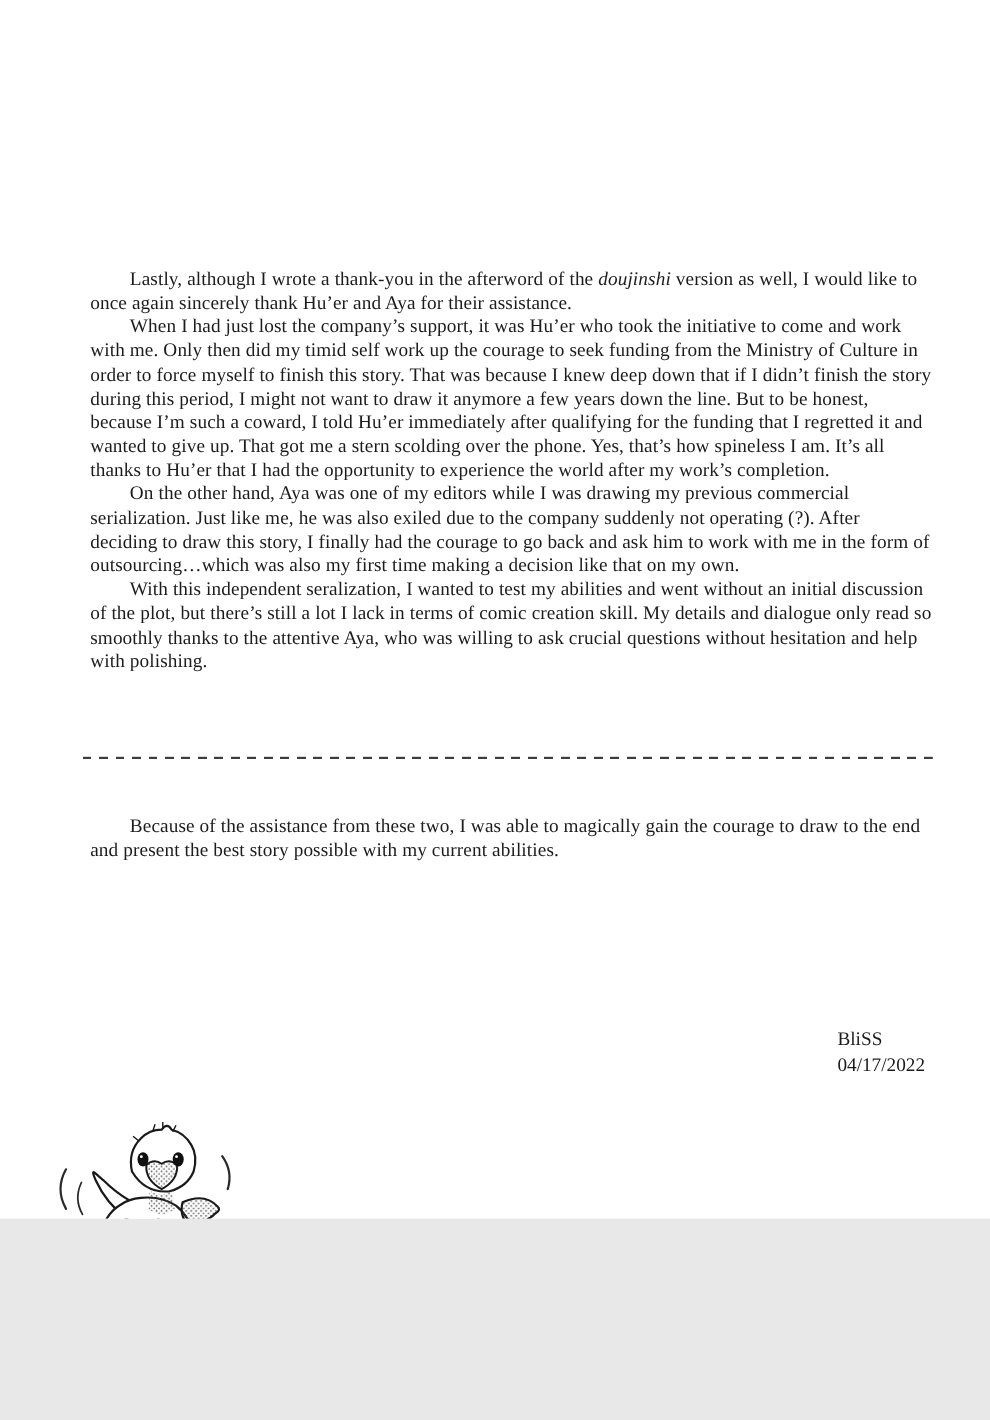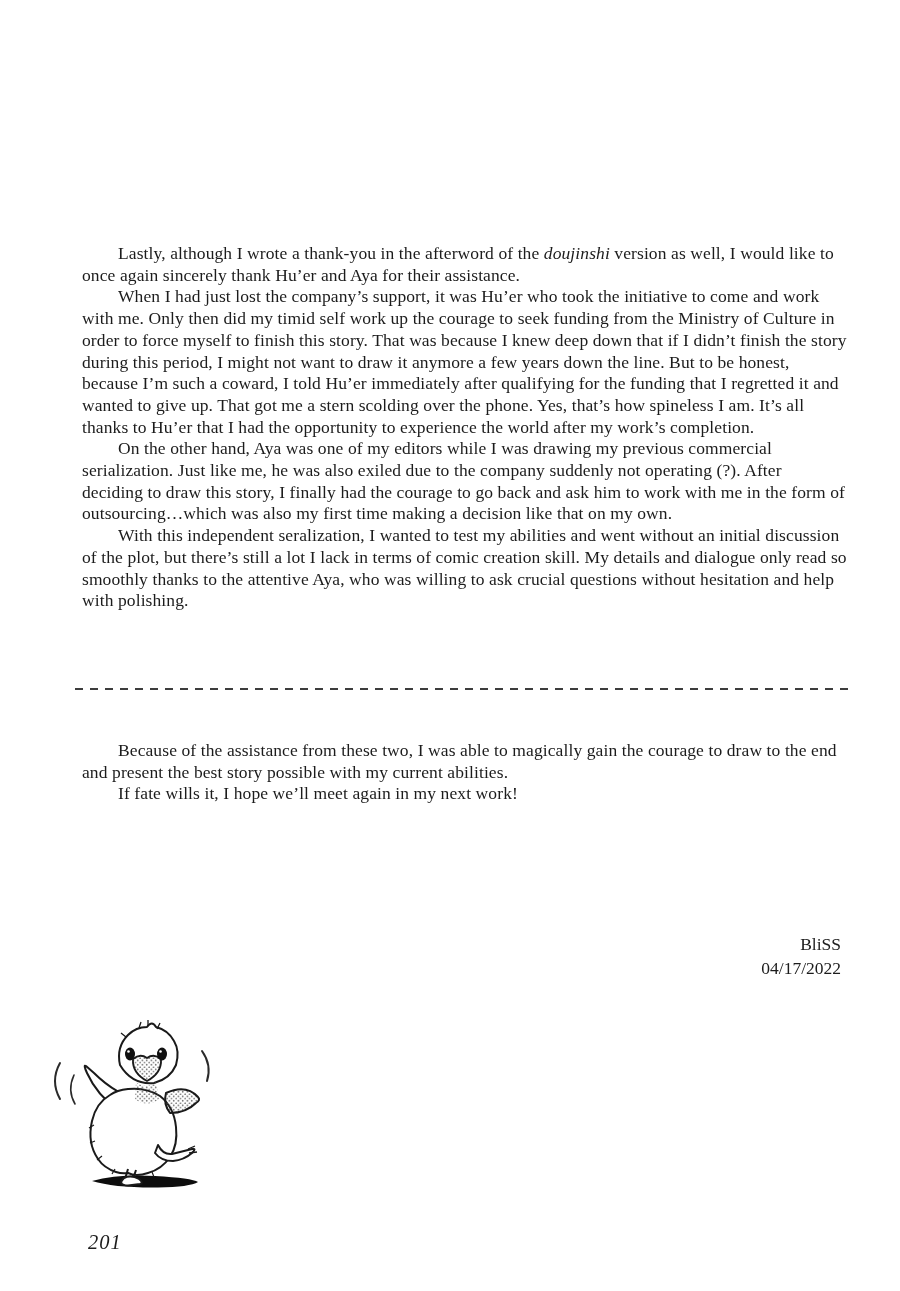--- a/index.html
+++ b/index.html
@@ -1,18 +1,18 @@
 <!DOCTYPE html>
 <html><head>
 <meta charset="utf-8">
 <style>
   html,body{margin:0;padding:0;background:#e8e8e8;}
   .page{
     position:relative;
-    width:900px;height:1291px;
+    width:900px;height:1108px;
     margin:0 auto;
     background:#ffffff;
     font-family:"Liberation Serif","DejaVu Serif",serif;
     color:#1c1c1c;
     overflow:hidden;
   }
   .text-block{
     position:absolute;
     left:82px;
     width:765px;
@@ -26,21 +26,20 @@
   .para{margin:0;text-indent:36px;}
   .divider{
     position:absolute;
     left:75px;top:688px;
     width:773px;height:2px;
     background:repeating-linear-gradient(90deg,#3d3d3d 0 8px,transparent 8px 15px);
   }
   .signature{
     position:absolute;
     right:59px;top:933px;
-    text-align:right;
     font-size:17.5px;
     line-height:23.5px;
   }
   .illustration{
     position:absolute;
     left:40px;top:1003px;
     width:190px;height:215px;
   }
   .page-number{
     position:absolute;
@@ -60,21 +59,20 @@
       <p class="para">Lastly, although I wrote a thank-you in the afterword of the <i>doujinshi</i> version as well, I would like to once again sincerely thank Hu’er and Aya for their assistance.</p>
       <p class="para">When I had just lost the company’s support, it was Hu’er who took the initiative to come and work with me. Only then did my timid self work up the courage to seek funding from the Ministry of Culture in order to force myself to finish this story. That was because I knew deep down that if I didn’t finish the story during this period, I might not want to draw it anymore a few years down the line. But to be honest, because I’m such a coward, I told Hu’er immediately after qualifying for the funding that I regretted it and wanted to give up. That got me a stern scolding over the phone. Yes, that’s how spineless I am. It’s all thanks to Hu’er that I had the opportunity to experience the world after my work’s completion.</p>
       <p class="para">On the other hand, Aya was one of my editors while I was drawing my previous commercial serialization. Just like me, he was also exiled due to the company suddenly not operating (?). After deciding to draw this story, I finally had the courage to go back and ask him to work with me in the form of outsourcing…which was also my first time making a decision like that on my own.</p>
       <p class="para">With this independent seralization, I wanted to test my abilities and went without an initial discussion of the plot, but there’s still a lot I lack in terms of comic creation skill. My details and dialogue only read so smoothly thanks to the attentive Aya, who was willing to ask crucial questions without hesitation and help with polishing.</p>
     </div>
 
   <div class="divider"></div>
 
   <div class="text-block" id="block2">
       <p class="para">Because of the assistance from these two, I was able to magically gain the courage to draw to the end and present the best story possible with my current abilities.</p>
-      <p class="para">If fate wills it, I hope we’ll meet again in my next work!</p>
     </div>
 
   <div class="signature">
     <div>BliSS</div>
     <div>04/17/2022</div>
   </div>
 
   <div class="illustration">
     <svg viewBox="0 0 190 215" width="190" height="215">
       <defs>

